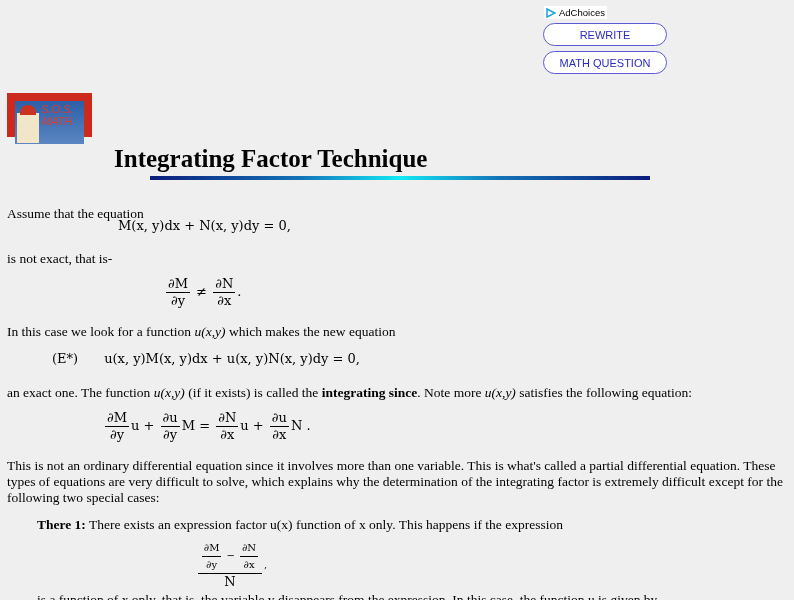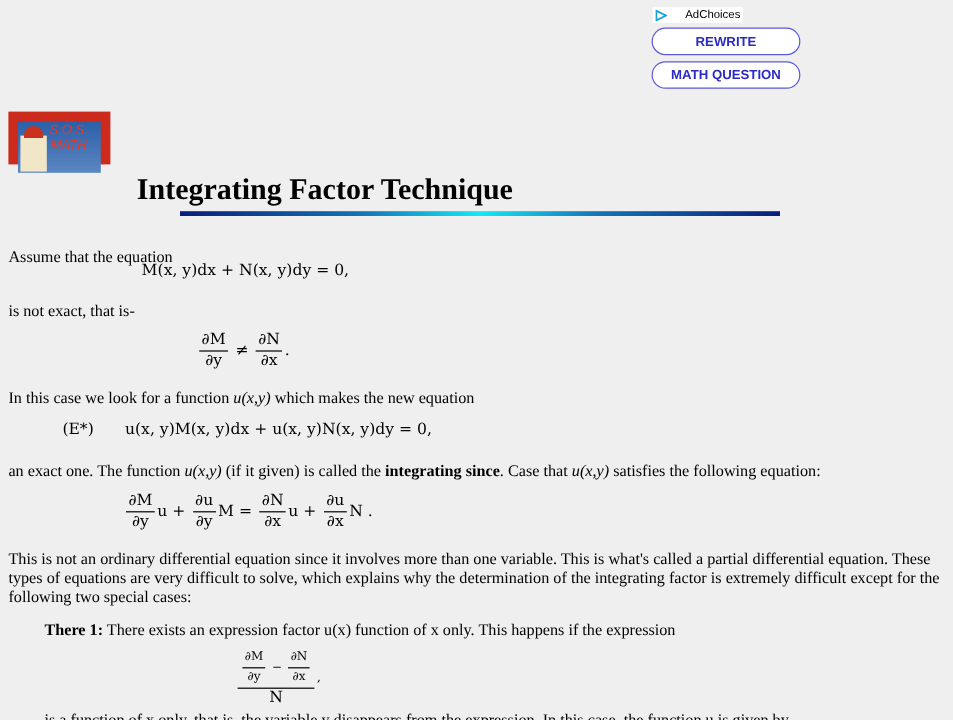--- a/index.html
+++ b/index.html
@@ -3,30 +3,30 @@
 <meta charset="utf-8">
 <style>
   html, body { margin:0; padding:0; }
   body {
     width:794px; height:600px; overflow:hidden; position:relative;
     background:#efefef; color:#000;
     font-family: "Liberation Serif", serif; font-size:13.5px;
   }
   .adchoices {
     position:absolute; left:544px; top:6px; height:13px;
-    display:flex; align-items:center; gap:15px;
+    display:flex; align-items:center; gap:3px;
     font-family:"Liberation Sans", sans-serif; font-size:9.5px; color:#000;
     background:#fff; padding:0 2px;
   }
   .adchoices svg { width:10px; height:10px; }
   .adbtn {
     position:absolute; left:543px; width:124px; height:23px;
     border:1.5px solid #5a5ad6; border-radius:12px; background:#fff;
     color:#2b2bc4; font-family:"Liberation Sans", sans-serif; font-size:11px;
-    display:flex; align-items:center; justify-content:center; box-sizing:border-box;font-weight:bold;
+    display:flex; align-items:center; justify-content:center; box-sizing:border-box;
   }
   .logo {
     position:absolute; left:7px; top:93px; width:85px; height:44px;
     background:#cc2a1c; box-sizing:border-box;
   }
   .logo .sky {
     position:absolute; left:8px; top:8px; width:69px; height:43px;
     background:linear-gradient(#2c5fa8,#5b86c2);
   }
   .logo .tower { position:absolute; left:10px; top:20px; width:22px; height:30px; background:#f1e6c8; }
@@ -95,21 +95,21 @@
 </div>
 
 <p class="p" style="top:324px">
   <span>In this case we look for a function </span><i class="v">u(x,y)</i><span> which makes the new equation</span>
 </p>
 <div class="math" style="left:52px; top:351px">
   <span style="margin-right:26px">(E*)</span><span>u(x, y)M(x, y)dx + u(x, y)N(x, y)dy = 0</span><span>,</span>
 </div>
 
 <p class="p" style="top:385px">
-  <span>an exact one. The function </span><i class="v">u(x,y)</i><span> (if it given) is called the </span><b>integrating since</b><span>. Case that </span><i class="v">u(x,y)</i><span> satisfies the following equation:</span>
+  <span>an exact one. The function </span><i class="v">u(x,y)</i><span> (if it exists) is called the </span><b>integrating since</b><span>. Note more </span><i class="v">u(x,y)</i><span> satisfies the following equation:</span>
 </p>
 <div class="math" style="left:103px; top:410px">
   <span class="frac">
       <span class="num">∂M</span>
       <span class="den">∂y</span>
     </span><span>u +</span>
   <span class="frac">
       <span class="num">∂u</span>
       <span class="den">∂y</span>
     </span><span>M =</span>

